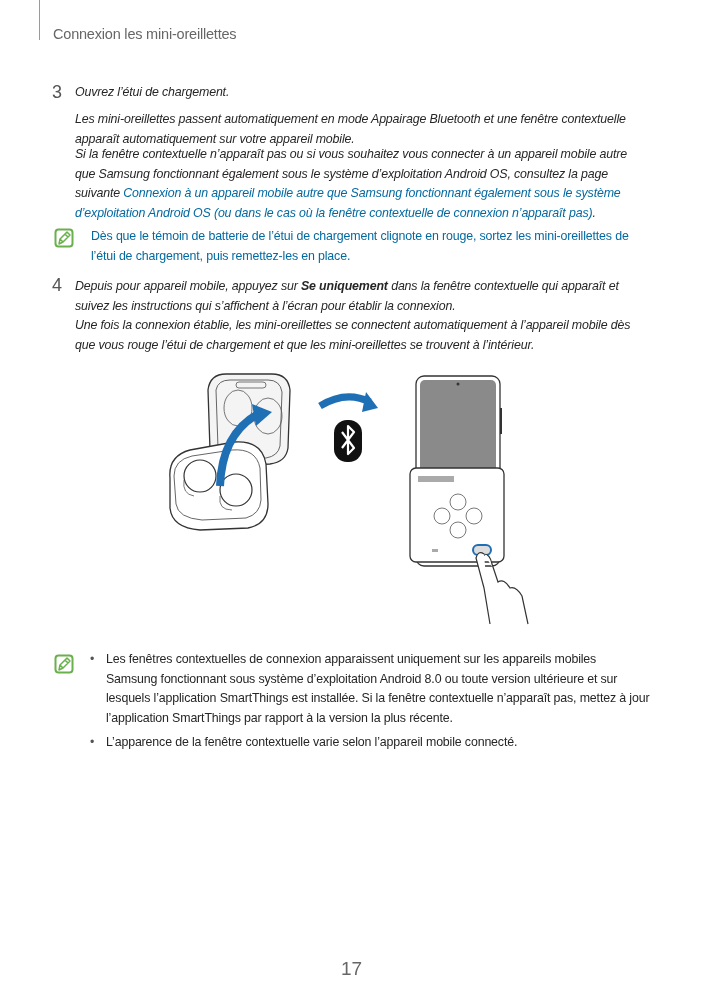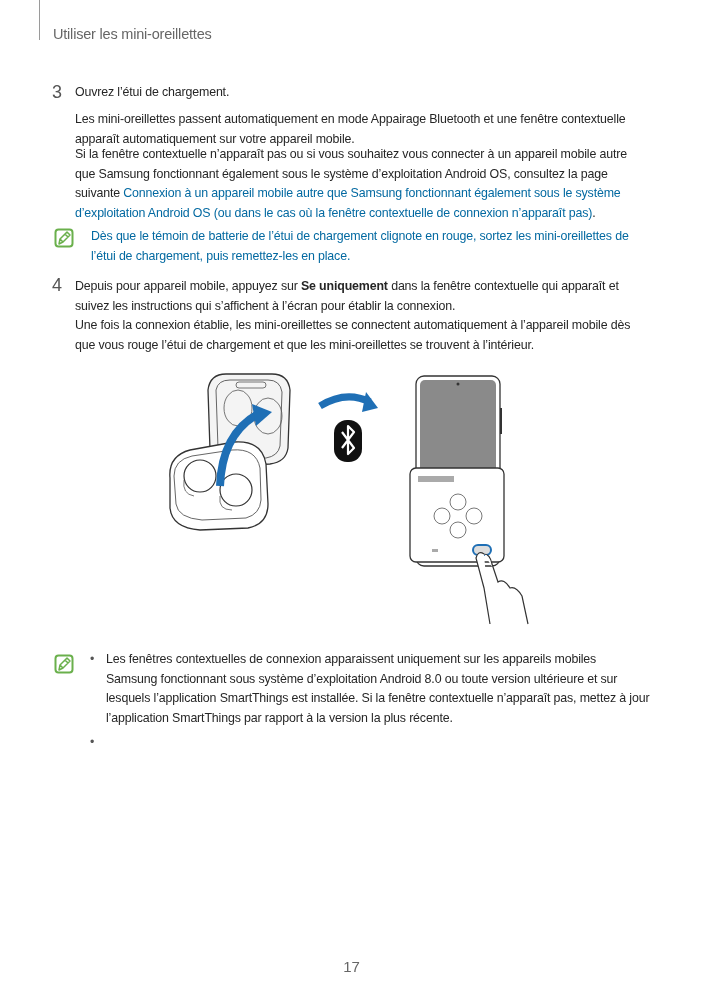--- a/index.html
+++ b/index.html
@@ -3,39 +3,39 @@
 <meta charset="utf-8">
 <style>
   * { box-sizing: border-box; margin: 0; padding: 0; }
   html, body { width: 703px; height: 994px; background: #ffffff; overflow: hidden; }
   body { position: relative; font-family: "Liberation Sans", sans-serif; color: #222; }
 
   .header-rule { position: absolute; left: 39px; top: 0; width: 1px; height: 40px; background: #9a9a9a; }
   .header-title { position: absolute; left: 53px; top: 26px; font-size: 14.5px; color: #666; letter-spacing: -0.2px; }
 
   .step-num { position: absolute; font-size: 18px; color: #555; font-weight: normal; }
-  .para { position: absolute; left: 75px; width: 575px; font-size: 12.4px; line-height: 19.6px; color: #262626; letter-spacing: -0.15px; }
+  .para { position: absolute; left: 75px; width: 575px; font-size: 12.4px; line-height: 19.6px; color: #262626; letter-spacing: -0.15px; font-style: italic; }
   .link { color: #0369a1; }
   .bold { font-weight: bold; }
 
   .note-icon { position: absolute; width: 20px; height: 20px; }
   .note-text { position: absolute; left: 91px; width: 560px; font-size: 12.4px; line-height: 19.6px; color: #0369a1; letter-spacing: -0.15px; }
 
   .bullet-list { position: absolute; left: 90px; width: 560px; list-style: none; }
   .bullet-list li { position: relative; padding-left: 16px; font-size: 12.4px; line-height: 19.6px; color: #262626; letter-spacing: -0.15px; margin-bottom: 5px; }
   .bullet-list li .dot { position: absolute; left: 0; top: 0; color: #555; }
 
   .illustration { position: absolute; left: 160px; top: 368px; width: 380px; height: 270px; }
-  .page-number { position: absolute; left: 0; width: 703px; top: 958px; text-align: center; font-size: 15px; color: #666; }
+  .page-number { position: absolute; left: 0; width: 703px; top: 958px; text-align: center; font-size: 19px; color: #666; }
 </style>
 </head>
 <body>
 
 <div class="header-rule"></div>
-<div class="header-title">Utiliser les mini-oreillettes</div>
+<div class="header-title">Connexion les mini-oreillettes</div>
 
 <div class="step-num" style="left:52px; top:82px;">3</div>
 <div class="para" style="top:83px;">Ouvrez l’étui de chargement.</div>
 <div class="para" style="top:110px;">Les mini-oreillettes passent automatiquement en mode Appairage Bluetooth et une fenêtre contextuelle apparaît automatiquement sur votre appareil mobile.</div>
 <div class="para" style="top:145px;"><span>Si la fenêtre contextuelle n’apparaît pas ou si vous souhaitez vous connecter à un appareil mobile autre que Samsung fonctionnant également sous le système d’exploitation Android OS, consultez la page suivante </span><span class="link">Connexion à un appareil mobile autre que Samsung fonctionnant également sous le système d’exploitation Android OS (ou dans le cas où la fenêtre contextuelle de connexion n’apparaît pas)</span><span>.</span></div>
 
 <svg class="note-icon" style="left:54px; top:228px;" viewBox="0 0 20 20">
   <rect x="1.5" y="1.5" width="17" height="17" rx="3" fill="none" stroke="#6ab04c" stroke-width="2"></rect>
   <path d="M5 16 L6 11 L13 4 L16 7 L9 14 Z M6 11 L9 14 M11 6 L14 9" fill="none" stroke="#6ab04c" stroke-width="1.5" stroke-linejoin="round"></path>
 </svg>
@@ -89,16 +89,16 @@
 
   <path d="M324 186 Q318 182 316 190 L324 220 L330 256 M324 186 Q330 186 332 196 L338 214 Q344 210 350 220 Q356 218 362 228 L368 256" fill="#fff" stroke="#333" stroke-width="1.2"></path>
 </svg>
 
 <svg class="note-icon" style="left:54px; top:654px;" viewBox="0 0 20 20">
   <rect x="1.5" y="1.5" width="17" height="17" rx="3" fill="none" stroke="#6ab04c" stroke-width="2"></rect>
   <path d="M5 16 L6 11 L13 4 L16 7 L9 14 Z M6 11 L9 14 M11 6 L14 9" fill="none" stroke="#6ab04c" stroke-width="1.5" stroke-linejoin="round"></path>
 </svg>
 <ul class="bullet-list" style="top:650px;">
   <li><span class="dot">•</span><span>Les fenêtres contextuelles de connexion apparaissent uniquement sur les appareils mobiles Samsung fonctionnant sous système d’exploitation Android 8.0 ou toute version ultérieure et sur lesquels l’application SmartThings est installée. Si la fenêtre contextuelle n’apparaît pas, mettez à jour l’application SmartThings par rapport à la version la plus récente.</span></li>
-  <li><span class="dot">•</span></li>
+  <li><span class="dot">•</span><span>L’apparence de la fenêtre contextuelle varie selon l’appareil mobile connecté.</span></li>
 </ul>
 
 <div class="page-number">17</div>
 
 </body></html>

